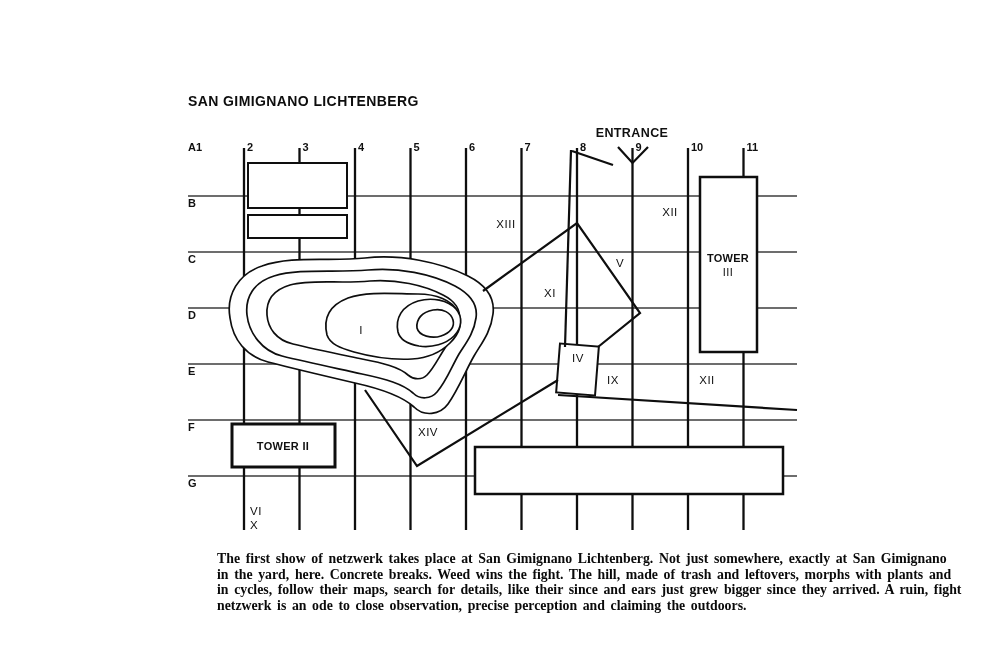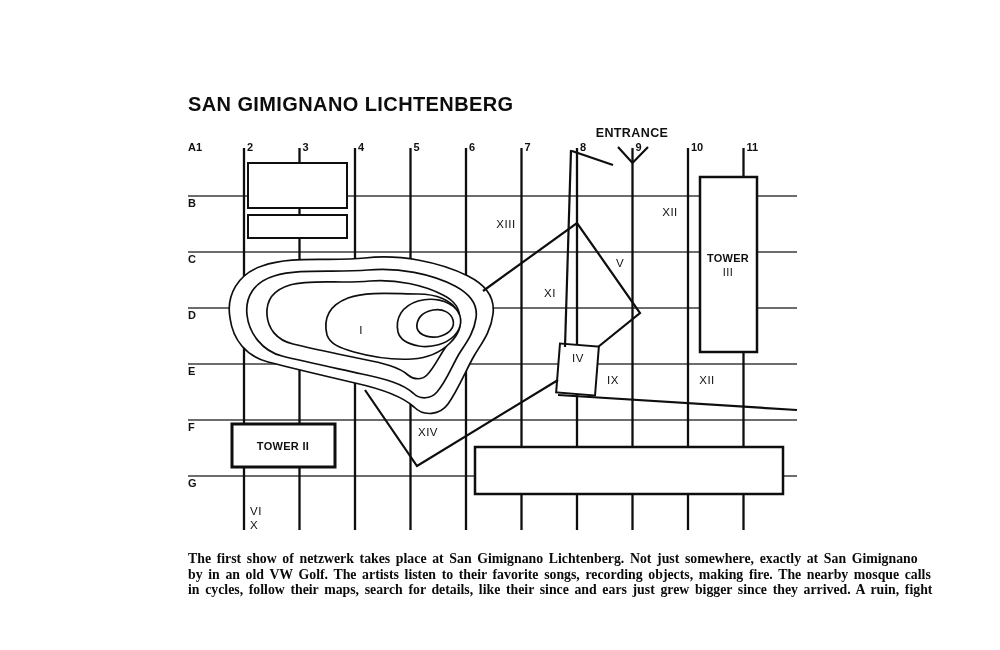--- a/index.html
+++ b/index.html
@@ -2,38 +2,38 @@
 <html><head>
 <meta charset="utf-8">
 <style>
   html,body{margin:0;padding:0;}
   body{
     width:1000px;height:650px;overflow:hidden;background:#ffffff;
     font-family:"Liberation Sans",sans-serif;position:relative;
   }
   .page-title{
     position:absolute;left:188px;top:93px;
-    font-size:20px;font-weight:700;letter-spacing:.4px;color:#0d0d0d;
+    font-size:14px;font-weight:700;letter-spacing:.4px;color:#0d0d0d;
   }
   svg{position:absolute;left:0;top:0;}
   svg text{fill:#101010;}
   .collabel{font-size:11px;font-weight:700;}
   .rowlabel{font-size:11px;font-weight:700;}
   .numeral{font-size:11.5px;font-weight:400;letter-spacing:.5px;}
   .entrance{font-size:12.5px;font-weight:700;letter-spacing:.4px;text-anchor:middle;}
   .tower{font-size:11px;font-weight:700;letter-spacing:.3px;text-anchor:middle;}
   .towernum{font-size:11px;font-weight:400;letter-spacing:.5px;text-anchor:middle;}
   .mid{text-anchor:middle;}
   .paragraph{
     position:absolute;left:188px;top:551px;width:812px;height:99px;
     overflow:hidden;
     font-family:"Liberation Serif",serif;font-weight:700;
     font-size:13.8px;line-height:15.5px;color:#0a0a0a;word-spacing:2.2px;
   }
-  .paragraph div{white-space:nowrap;}
+  .paragraph div{white-space:nowrap;margin-left:29px;}
 </style>
 </head>
 <body>
 
 <div class="page-title">SAN GIMIGNANO LICHTENBERG</div>
 
 <svg width="1000" height="545" viewBox="0 0 1000 545">
 
   <g stroke="#3c3c3c" stroke-width="1.6">
     <line x1="188" y1="196" x2="797" y2="196"></line>
@@ -122,15 +122,16 @@
     <text class="numeral" x="250" y="529">X</text>
   </g>
 
   <text class="tower" x="283" y="450">TOWER II</text>
   <text class="tower" x="728" y="262">TOWER</text>
   <text class="towernum" x="728" y="276">III</text>
 </svg>
 
 <div class="paragraph">
   <div>The first show of netzwerk takes place at San Gimignano Lichtenberg. Not just somewhere, exactly at San Gimignano</div>
-  <div>by in an old VW Golf. The artists listen to their favorite songs, recording objects, making fire. The nearby mosque calls</div>
+  <div>in the yard, here. Concrete breaks. Weed wins the fight. The hill, made of trash and leftovers, morphs with plants and</div>
   <div>in cycles, follow their maps, search for details, like their since and ears just grew bigger since they arrived. A ruin, fight</div>
+  <div>netzwerk is an ode to close observation, precise perception and claiming the outdoors.</div>
 </div>
 
 </body></html>

